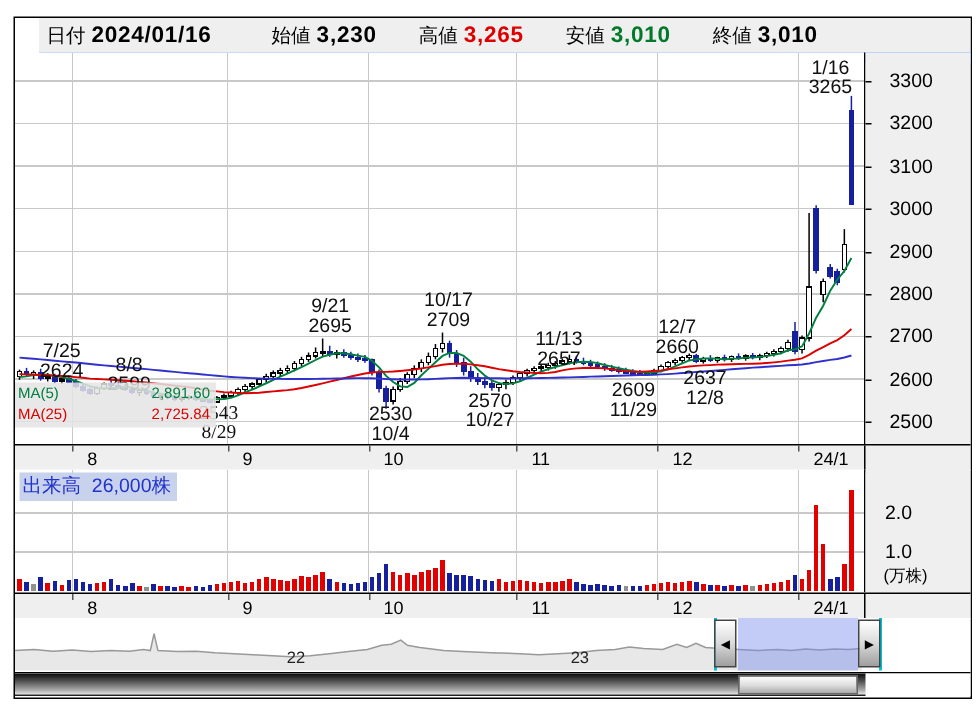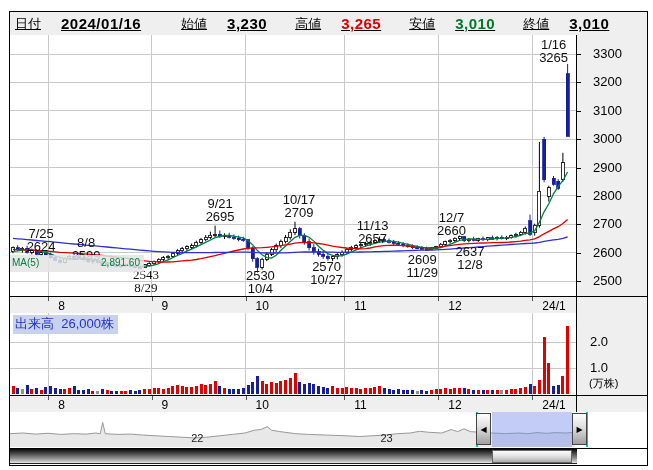--- a/index.html
+++ b/index.html
@@ -1,23 +1,23 @@
 <!DOCTYPE html>
 <html><head>
 <meta charset="utf-8">
 <style>
   html,body{margin:0;padding:0;background:#fff;width:653px;height:470px;overflow:hidden;
     font-family:"Liberation Sans","DejaVu Sans",sans-serif;}
   #widget{position:absolute;left:9px;top:11px;width:637px;height:453px;border:1px solid #000;background:#fff;}
   
-  .hdr{position:absolute;left:0;top:0;right:0;height:23px;background:#efefef;border-bottom:7px solid #3b82f6;
-       display:flex;align-items:center;font-size:13px;color:#000;white-space:nowrap;text-decoration:underline;}
+  .hdr{position:absolute;left:16px;top:0;right:0;height:23px;background:#efefef;border-bottom:7px solid #3b82f6;
+       display:flex;align-items:center;font-size:13px;color:#000;white-space:nowrap;}
   .hdr .lbl{margin-left:14px;}
   .hdr .lbl.first{margin-left:5px;}
-  .hdr .val{margin-left:20px;font-size:15px;font-weight:bold;letter-spacing:0.5px;}
+  .hdr .val{margin-left:4px;font-size:15px;font-weight:bold;letter-spacing:0.5px;}
   .v-red{color:#dd0000}.v-green{color:#007a2a}
   
   .mainrow{position:absolute;left:0;top:23px;right:0;height:261px;}
   .plot{position:absolute;left:0;top:0;width:566px;height:261px;border-right:1px solid #000;background:#fff;}
   .yaxis{position:absolute;left:567px;top:0;right:0;bottom:0;background:#efefef;}
   .tick-label{position:absolute;left:16px;font-size:13px;color:#000;}
   .tick-mark{position:absolute;left:0;width:4px;height:1px;background:#000;}
   .xbar{position:absolute;left:0;right:0;background:#efefef;border-top:1px solid #000;border-bottom:1px solid #000;height:17px;}
   .xbar .divider{position:absolute;left:566px;top:0;bottom:0;width:1px;background:#000;}
   .xbar .mlabel{position:absolute;top:2px;font-size:12px;color:#000;}
@@ -381,20 +381,24 @@
           <div class="anno" style="left: 543.6px; top: 2.93125px;">
             <div>1/16</div>
             <div>3265</div>
           </div>
         </div>
       <div class="legend">
         <div class="row lg-green">
           <span>MA(5)</span>
           <span>2,891.60</span>
         </div>
+        <div class="row lg-red">
+          <span>MA(25)</span>
+          <span>2,725.84</span>
+        </div>
       </div>
     </div>
     <div class="yaxis" id="price-axis">
         <div class="tick-label" style="top: 11px;">3300</div>
         <div class="tick-mark" style="top: 19px;"></div>
         <div class="tick-label" style="top: 39.375px;">3200</div>
         <div class="tick-mark" style="top: 47.375px;"></div>
         <div class="tick-label" style="top: 67.75px;">3100</div>
         <div class="tick-mark" style="top: 75.75px;"></div>
         <div class="tick-label" style="top: 96.125px;">3000</div>

